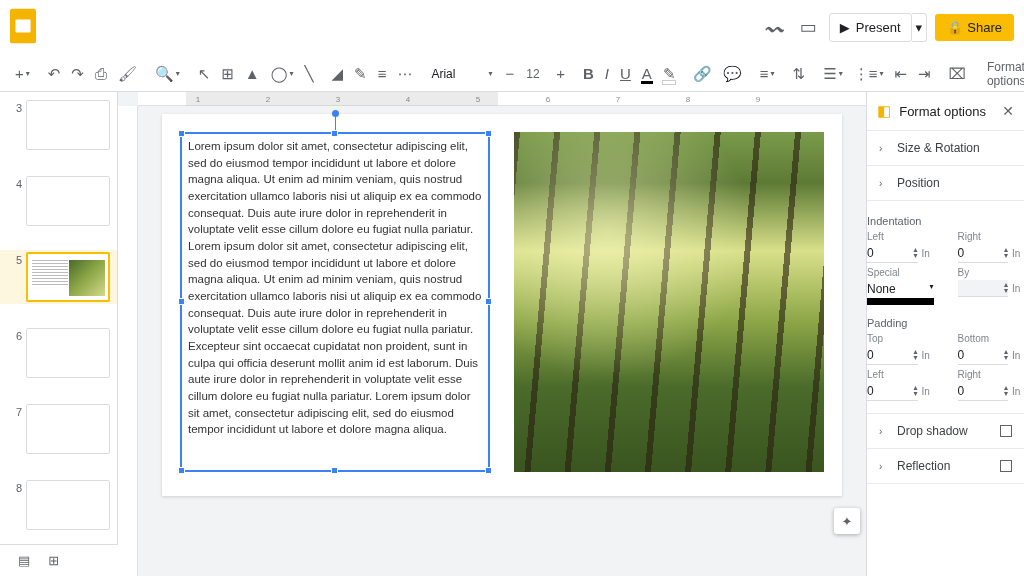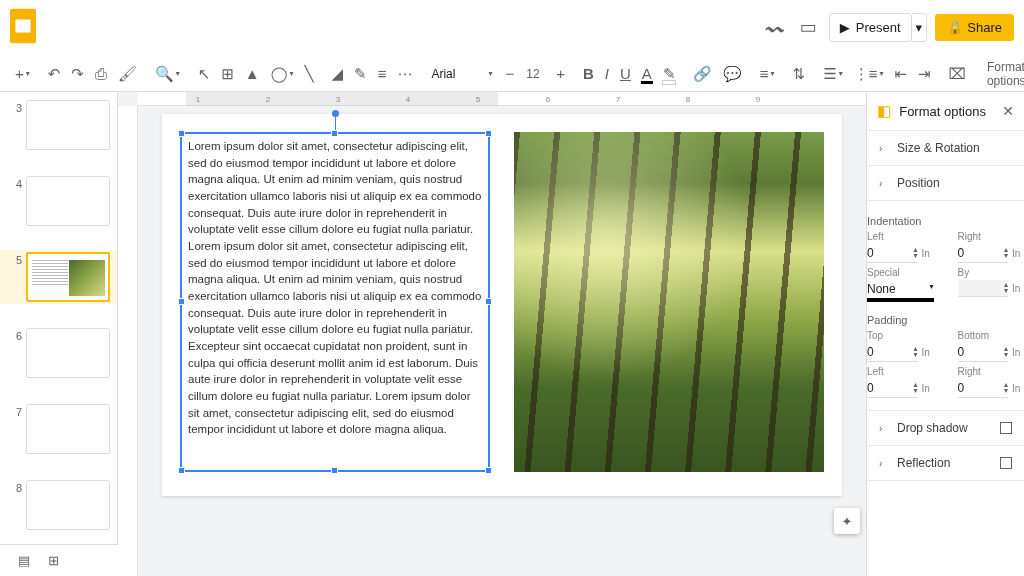--- a/index.html
+++ b/index.html
@@ -87,21 +87,21 @@
 .sb-check { width: 12px; height: 12px; border: 1.5px solid #5f6368; }
 .sb-body { padding: 8px 0; }
 .sb-heading { font-size: 11px; color: #5f6368; margin: 6px 0 4px; }
 .sb-row { display: flex; gap: 24px; margin-bottom: 4px; justify-content: space-between; }
 .sb-col { flex:1; }
 .sb-sublabel { font-size: 10px; color: #80868b; margin-bottom: 2px; }
 .sb-input { display:flex; align-items:center; border-bottom: 1px solid #dadce0; padding: 2px 0; }
 .sb-input .val { flex:1; font-size: 12px; }
 .sb-input .spin { font-size: 8px; color: #5f6368; line-height: 6px; display: flex; flex-direction: column; cursor: pointer; }
 .sb-unit { font-size: 10px; color: #80868b; margin-left: 4px; width: 12px; }
-.sb-select { border-bottom: 4px solid #000000; padding: 2px 0; display:flex; }
+.sb-select { border-bottom: 7px solid #000000; padding: 2px 0; display:flex; }
 .sb-disabled { background: #f1f3f4; }
 
 
 .bottom-bar { position: absolute; bottom: 0; left: 0; width: 118px; height: 32px; border-top: 1px solid #dadce0; display:flex; align-items:center; gap:18px; padding-left: 18px; background:#fff; }
 .bb-icon { color:#5f6368; cursor:pointer; }
 .explore-btn { position:absolute; right: 164px; bottom: 42px; width: 26px; height: 26px; background:#fff; box-shadow: 0 1px 4px rgba(0,0,0,0.3); border-radius: 3px; display:flex; align-items:center; justify-content:center; color:#5f6368; cursor:pointer; }
 </style>
 </head>
 <body>
 

